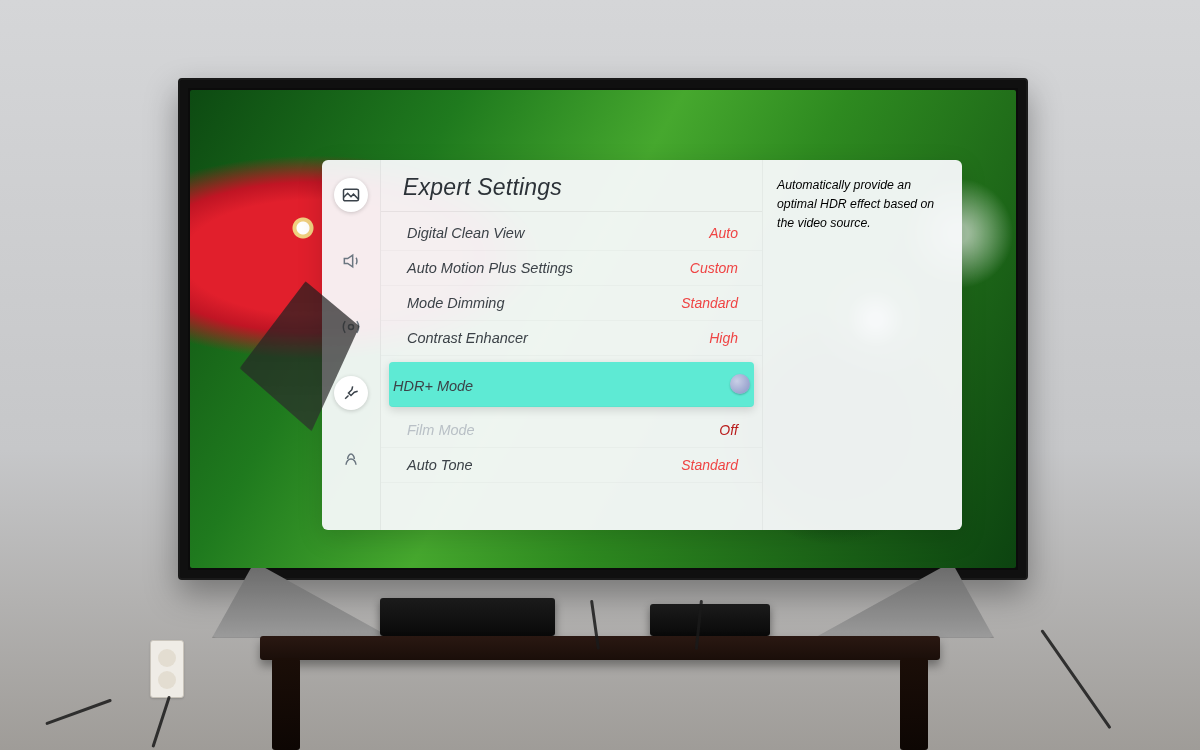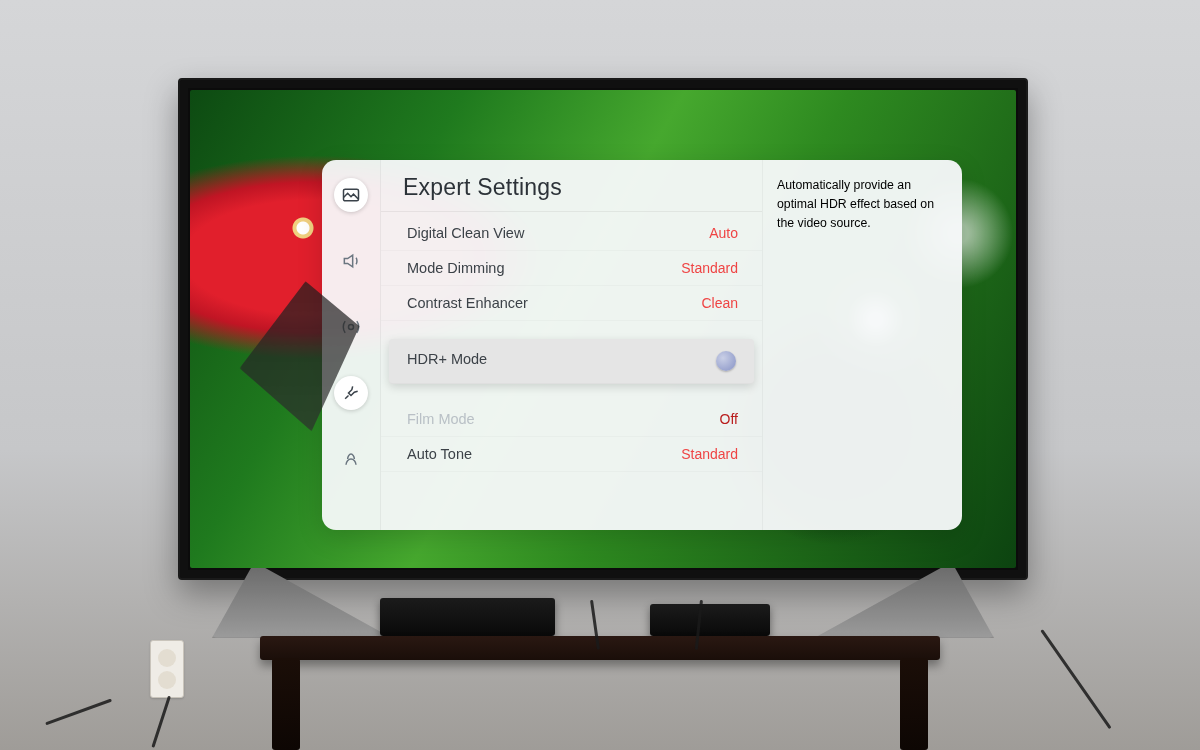--- a/index.html
+++ b/index.html
@@ -62,22 +62,23 @@
   .screen::after{
     content:""; position:absolute; left:6%; top:40%; width:120px; height:150px;
     background: linear-gradient(#1d1d1d,#2f2f2f);
     clip-path: polygon(55% 0, 100% 30%, 60% 100%, 0 58%);
     opacity:.7; filter: blur(1px);
   }
 
   
   .panel {
     position: absolute; left: 132px; top: 70px; width: 640px; height: 370px;
-    display: flex; border-radius: 14px; overflow: hidden;
+    display: flex; border-radius: 6px; overflow: hidden;
     box-shadow: 0 8px 26px rgba(0,0,0,.15);
+    font-style: italic;
   }
   .sidebar {
     width: 58px; background: rgba(248,250,251,.94);
     display:flex; flex-direction:column; align-items:center;
     padding: 18px 0; gap: 32px;
   }
   .side-btn {
     width:34px; height:34px; border-radius:50%;
     display:flex; align-items:center; justify-content:center;
     color:#6b7680;
@@ -90,29 +91,29 @@
     display:flex; flex-direction:column;
     border-left: 1px solid rgba(0,0,0,.05);
   }
   .title {
     padding: 14px 22px 10px; font-size: 23px; font-weight: 400; color:#2c3238;
     border-bottom: 1px solid rgba(0,0,0,.06);
     letter-spacing:.2px;
   }
   .list { flex:1; overflow:hidden; padding: 4px 0; }
   .row {
-    display:flex; align-items:flex-start; justify-content:space-between;
+    display:flex; align-items:flex-end; justify-content:space-between;
     padding: 9px 24px 9px 26px; font-size: 14.5px; color:#3c4248;
     border-bottom: 1px solid rgba(0,0,0,.025);
   }
   .row .val { color:#ef4444; font-size:14px; }
   .row.selected {
-    background:#e5e5e5; margin: 18px 8px; border-radius:4px;
+    background:#5eead4; margin: 6px 8px; border-radius:4px;
     box-shadow: 0 3px 10px rgba(0,0,0,.14);
-    padding: 12px 18px;
+    padding: 12px 4px;
   }
   .row.disabled { color:#b9c0c6; }
   .row.disabled .val { color:#b91c1c; }
   .row.cut { opacity:.55; padding-bottom:0; border:none; }
 
   .toggle {
     width:20px; height:20px; border-radius:50%;
     background: radial-gradient(circle at 35% 35%, #c9cfe6, #9aa4cf 70%);
     box-shadow: 0 1px 2px rgba(0,0,0,.25);
   }
@@ -204,26 +205,30 @@
 
       <div class="middle">
         <div class="title">Expert Settings</div>
         <div class="list">
 
           <div class="row">
             <span>Digital Clean View</span>
             <span class="val">Auto</span>
           </div>
           <div class="row">
+            <span>Auto Motion Plus Settings</span>
+            <span class="val">Custom</span>
+          </div>
+          <div class="row">
             <span>Mode Dimming</span>
             <span class="val">Standard</span>
           </div>
           <div class="row">
             <span>Contrast Enhancer</span>
-            <span class="val">Clean</span>
+            <span class="val">High</span>
           </div>
           <div class="row selected">
             <span>HDR+ Mode</span>
             <span class="toggle"></span>
           </div>
           <div class="row disabled">
             <span>Film Mode</span>
             <span class="val">Off</span>
           </div>
           <div class="row">

